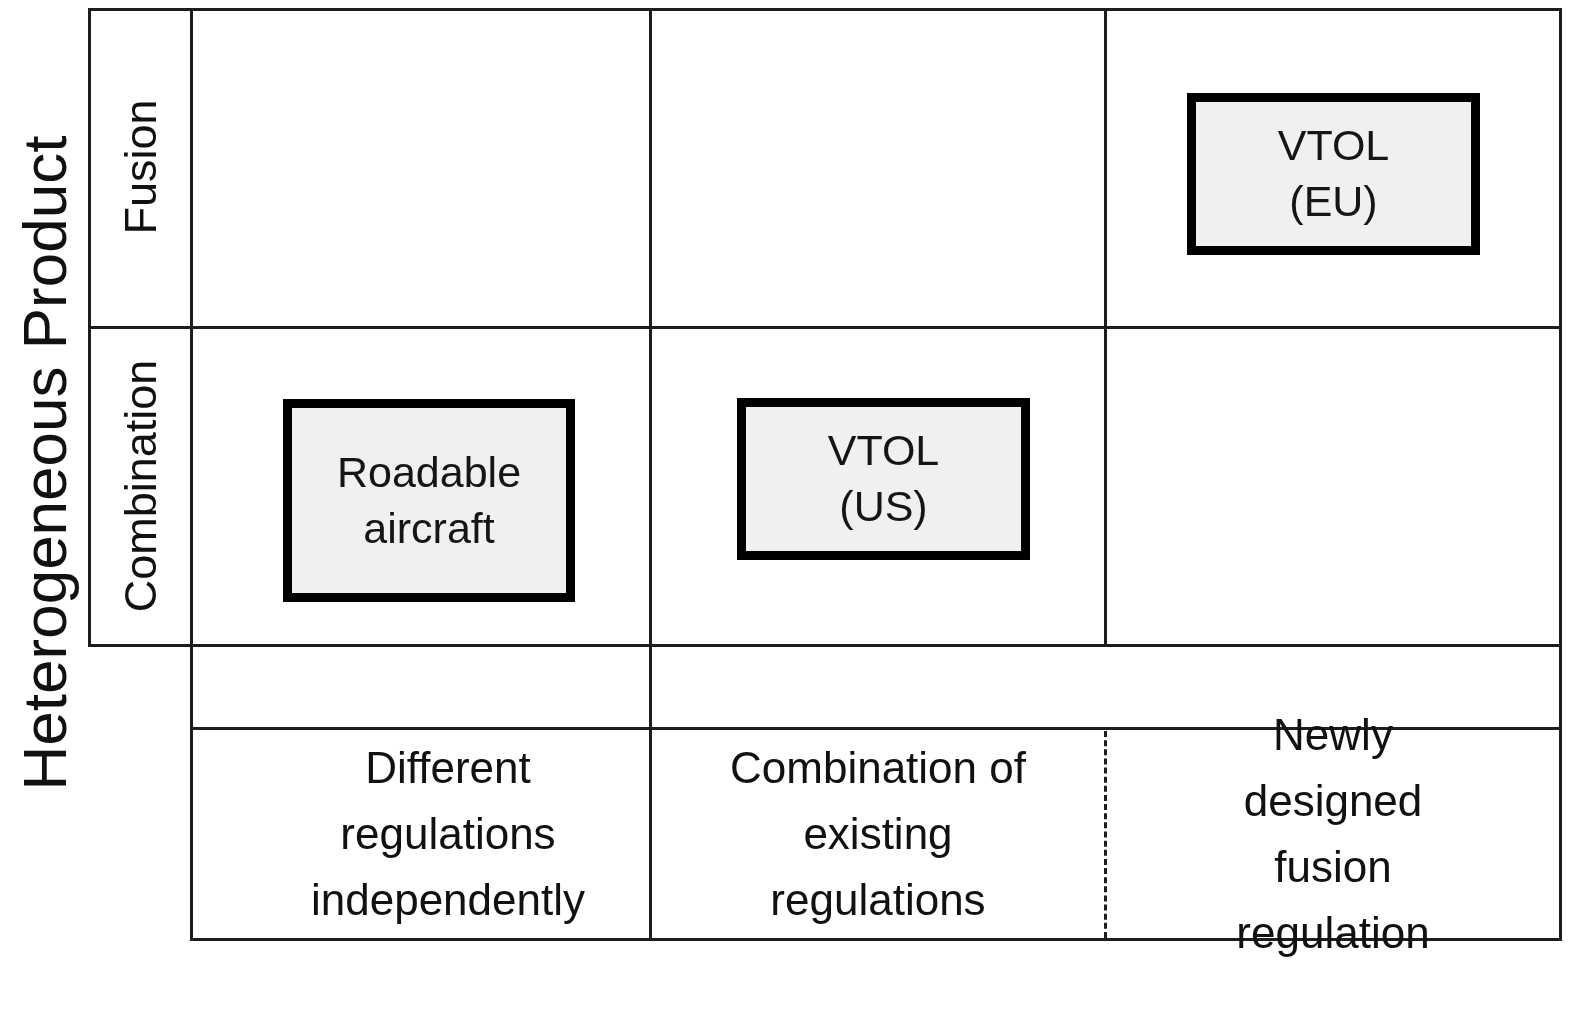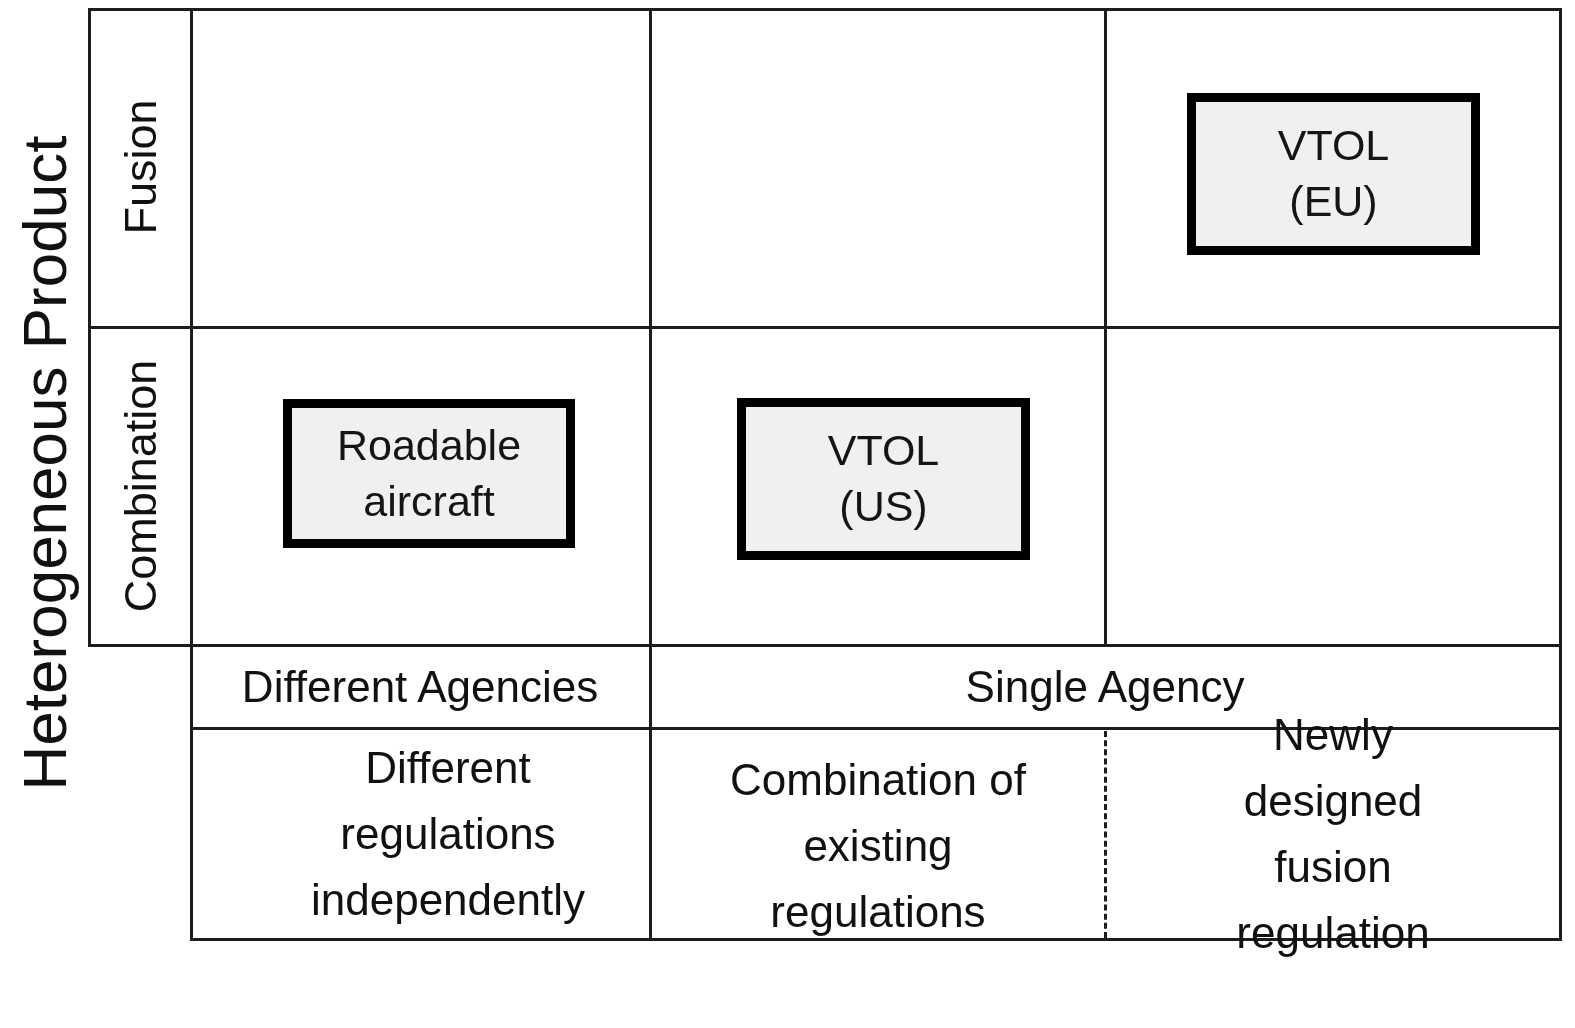--- a/index.html
+++ b/index.html
@@ -79,41 +79,41 @@
   }
 
   .row-label { font-size: 45px; }
   .lbl-fusion      { left: 141px; top: 167px; }
   .lbl-combination { left: 141px; top: 486px; }
 
   .lbl-diff-agencies { left: 420px;  top: 687px; }
   .lbl-single-agency { left: 1105px; top: 687px; }
 
   .lbl-diff-reg    { left: 420px;  top: 834px; margin-left: 28px; }
-  .lbl-comb-reg    { left: 878px;  top: 834px; margin-top: 12px; }
+  .lbl-comb-reg    { left: 878px;  top: 834px; }
   .lbl-new-reg     { left: 1333px; top: 834px; }
 
   
   .item-box {
     position: absolute;
     box-sizing: border-box;
     border: 9px solid #000000;
     background: #f0f0ef;
     display: flex;
     align-items: center;
     justify-content: center;
   }
   .item-box .item-label {
     font-size: 43px;
     line-height: 1.3;
     text-align: center;
     white-space: pre-line;
     color: #151515;
   }
-  .box-roadable { left: 283px;  top: 399px; width: 292px; height: 149px; }
+  .box-roadable { left: 283px;  top: 399px; width: 292px; height: 203px; }
   .box-vtol-us  { left: 737px;  top: 398px; width: 293px; height: 162px; }
   .box-vtol-eu  { left: 1187px; top: 93px;  width: 293px; height: 162px; }
 </style>
 </head>
 <body>
 
 <div class="figure">
 
   <div class="axis-title y-title">Heterogeneous Product</div>
 
@@ -139,22 +139,20 @@
   </div>
   <div class="item-box box-vtol-us">
     <span class="item-label">VTOL
 (US)</span>
   </div>
   <div class="item-box box-vtol-eu">
     <span class="item-label">VTOL
 (EU)</span>
   </div>
 
-  <div class="lbl nowrap lbl-diff-agencies">Different Agencies</div>
-  <div class="lbl nowrap lbl-single-agency">Single Agency</div>
 
   <div class="lbl lbl-diff-reg">Different
 regulations
 independently</div>
   <div class="lbl lbl-comb-reg">Combination of
 existing
 regulations</div>
   <div class="lbl lbl-new-reg">Newly designed
 fusion regulation</div>
 

